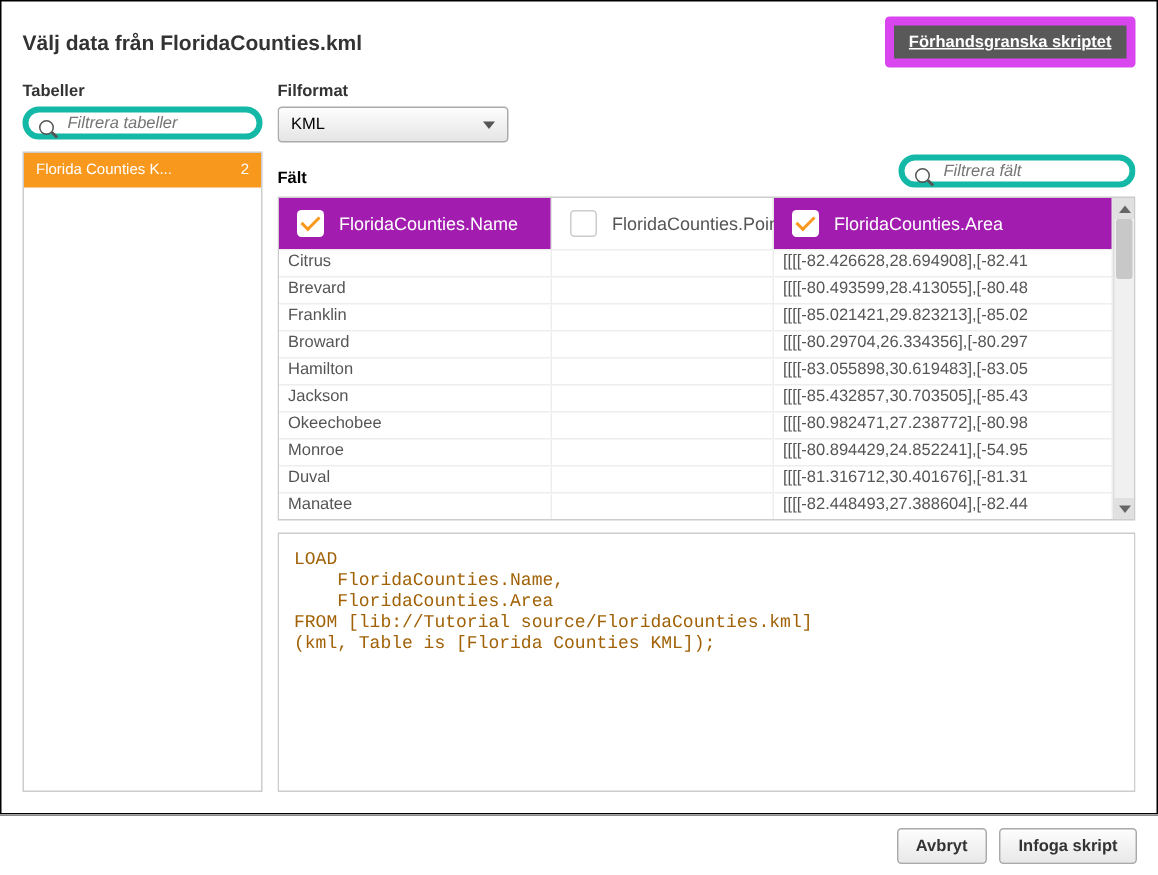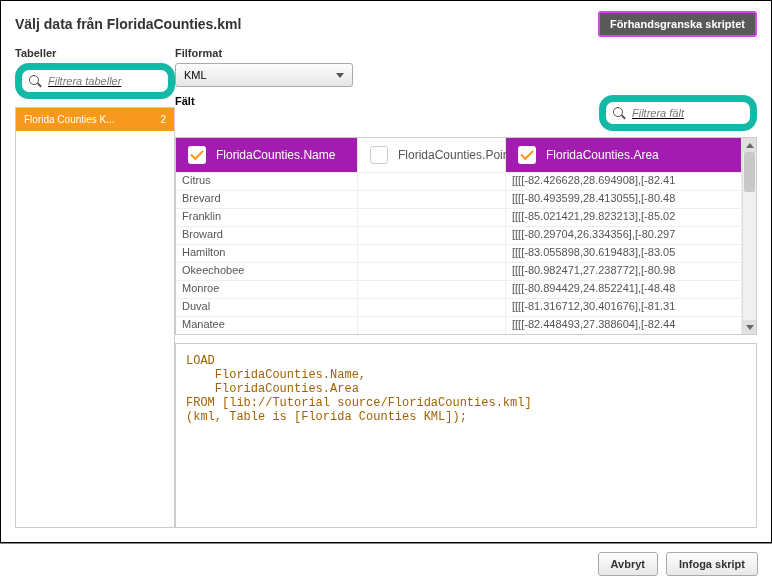--- a/index.html
+++ b/index.html
@@ -1,35 +1,35 @@
 <!DOCTYPE html>
 <html><head>
 <meta charset="utf-8">
 <style>
   * { box-sizing: border-box; margin: 0; padding: 0; }
   body { font-family: Arial, sans-serif; font-size: 12px; background: #fff; width: 772px; height: 583px; overflow: hidden; display: flex; flex-direction: column; }
   .dialog { flex: 1; display: flex; flex-direction: column; border: 1px solid #000; }
   .header { display: flex; justify-content: space-between; align-items: center; padding: 10px 14px; }
   .title { font-weight: bold; font-size: 14px; color: #333; }
-  .preview-btn { background: #595959; color: #fff; border: 2px solid #d946ef; border-radius: 3px; padding: 5px 10px; font-size: 11px; font-weight: bold; cursor: pointer; }
-  .content { display: flex; flex: 1; padding: 0 14px 14px 14px; overflow: hidden; }
+  .preview-btn { background: #595959; color: #fff; border: 6px solid #d946ef; border-radius: 3px; padding: 5px 10px; font-size: 11px; font-weight: bold; cursor: pointer; text-decoration: underline; }
+  .content { display: flex; flex: 1; padding: 0 14px 14px 14px; gap: 10px; overflow: hidden; }
   .left-col { width: 160px; display: flex; flex-direction: column; }
   .right-col { flex: 1; display: flex; flex-direction: column; overflow: hidden; }
   .lbl { font-weight: bold; font-size: 11px; color: #333; margin-bottom: 4px; }
-  .search-wrap { position: relative; border: 7px solid #14b8a6; border-radius: 14px; padding: 3px 8px 3px 26px; height: 36px; display: flex; align-items: center; background: #fff; text-decoration: underline; }
+  .search-wrap { position: relative; border: 4px solid #14b8a6; border-radius: 14px; padding: 3px 8px 3px 26px; height: 22px; display: flex; align-items: center; background: #fff; }
   .search-wrap input { border: none; outline: none; width: 100%; font-size: 11px; font-style: italic; color: #666; background: transparent; }
   .mag { position: absolute; left: 6px; top: 4px; width: 14px; height: 14px; }
   .mag::before { content: ""; position: absolute; width: 8px; height: 8px; border: 1.5px solid #555; border-radius: 50%; left: 1px; top: 1px; }
   .mag::after { content: ""; position: absolute; width: 5px; height: 1.5px; background: #555; transform: rotate(45deg); left: 9px; top: 10px; }
   .table-list { border: 1px solid #ccc; margin-top: 8px; flex: 1; }
   .table-item { background: #f8981d; color: #fff; padding: 6px 8px; display: flex; justify-content: space-between; align-items: center; font-size: 10px; }
   .format-row { display: flex; gap: 20px; align-items: flex-end; margin-bottom: 8px; }
-  .format-select { border: 1px solid #aaa; border-radius: 3px; background: linear-gradient(#fdfdfd,#e5e5e5); height: 24px; width: 178px; display: flex; align-items: center; justify-content: space-between; padding: 0 8px; font-size: 11px; }
+  .format-select { border: 1px solid #aaa; border-radius: 3px; background: linear-gradient(#fdfdfd,#e5e5e5); height: 24px; width: 154px; display: flex; align-items: center; justify-content: space-between; padding: 0 8px; font-size: 11px; }
   .format-select .arrow { width: 0; height: 0; border-left: 4px solid transparent; border-right: 4px solid transparent; border-top: 5px solid #555; }
-  .fields-head { display: flex; justify-content: space-between; align-items: flex-start; margin-bottom: 6px; }
+  .fields-head { display: flex; justify-content: space-between; align-items: flex-end; margin-bottom: 6px; }
   .fields-label { font-weight: bold; font-size: 11px; }
   .field-filter { width: 158px; }
   .grid-wrap { border: 1px solid #ccc; position: relative; display: flex; }
   .grid { flex: 1; }
   .colhead { display: flex; height: 34px; }
   .col { display: flex; align-items: center; padding: 0 12px; font-size: 12px; border-right: 1px solid #e5e5e5; }
   .col.sel { background: #a21caf; color: #fff; }
   .col.unsel { background: #fff; color: #555; }
   .col1 { width: 182px; }
   .col2 { width: 148px; }
@@ -129,28 +129,33 @@
                 <div class="cell col1">Broward</div>
                 <div class="cell col2"></div>
                 <div class="cell col3">[[[[-80.29704,26.334356],[-80.297</div>
               </div>
               <div class="row">
                 <div class="cell col1">Hamilton</div>
                 <div class="cell col2"></div>
                 <div class="cell col3">[[[[-83.055898,30.619483],[-83.05</div>
               </div>
               <div class="row">
+                <div class="cell col1">Jackson</div>
+                <div class="cell col2"></div>
+                <div class="cell col3">[[[[-85.432857,30.703505],[-85.43</div>
+              </div>
+              <div class="row">
                 <div class="cell col1">Okeechobee</div>
                 <div class="cell col2"></div>
                 <div class="cell col3">[[[[-80.982471,27.238772],[-80.98</div>
               </div>
               <div class="row">
                 <div class="cell col1">Monroe</div>
                 <div class="cell col2"></div>
-                <div class="cell col3">[[[[-80.894429,24.852241],[-48.48</div>
+                <div class="cell col3">[[[[-80.894429,24.852241],[-54.95</div>
               </div>
               <div class="row">
                 <div class="cell col1">Duval</div>
                 <div class="cell col2"></div>
                 <div class="cell col3">[[[[-81.316712,30.401676],[-81.31</div>
               </div>
               <div class="row">
                 <div class="cell col1">Manatee</div>
                 <div class="cell col2"></div>
                 <div class="cell col3">[[[[-82.448493,27.388604],[-82.44</div>

